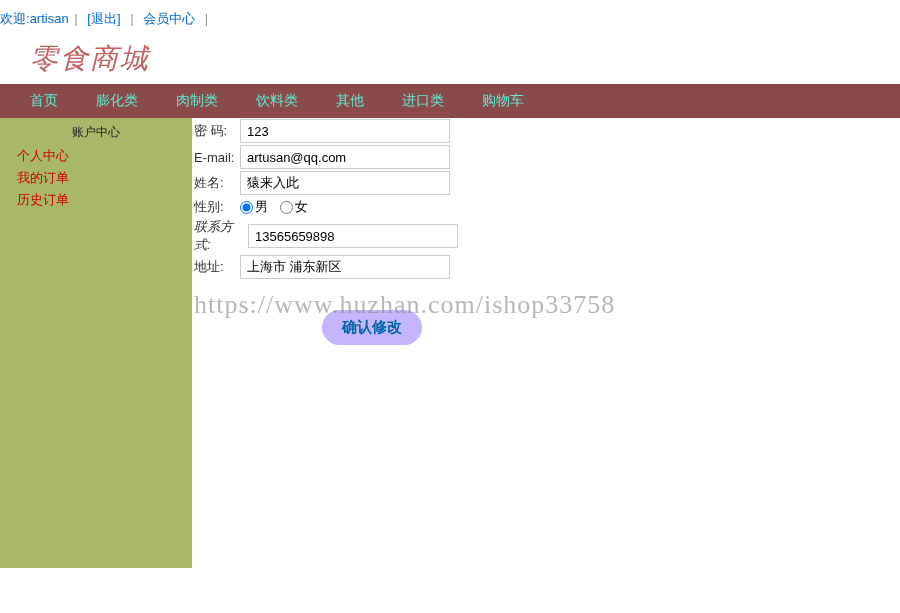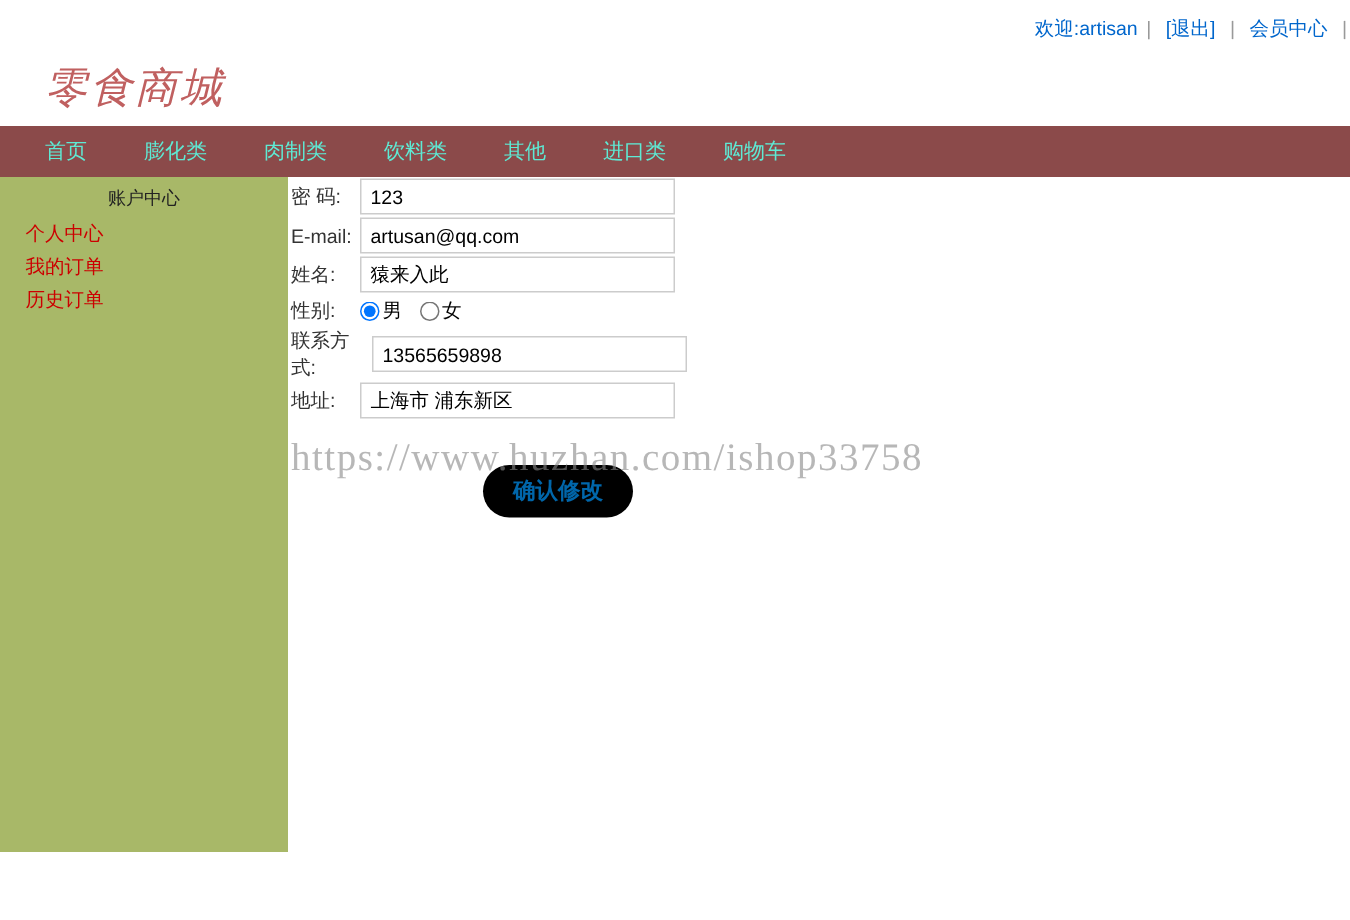--- a/index.html
+++ b/index.html
@@ -1,47 +1,47 @@
 <!DOCTYPE html>
 <html><head>
   <meta charset="utf-8">
   <style>
     * { margin: 0; padding: 0; box-sizing: border-box; }
     body { font-family: Arial, "Microsoft YaHei", sans-serif; font-size: 13px; background: #fff; }
     .container { width: 900px; margin: 0 auto; position: relative; }
     
-    .header-bar { text-align: right; padding: 10px 0 8px 0; font-size: 13px; color: #333; }
+    .header-bar { text-align: left; padding: 10px 0 8px 0; font-size: 13px; color: #333; }
     .header-bar a { color: #0066cc; text-decoration: none; margin: 0 4px; }
     .header-bar .welcome { color: #0066cc; }
     .header-bar .sep { color: #999; margin: 0 2px; }
     
     .logo-area { padding: 4px 0 6px 30px; }
     .logo { font-family: "KaiTi", "STKaiti", serif; font-size: 28px; color: #c06060; font-style: italic; letter-spacing: 2px; }
     
     .nav-bar { background: #8b4a4a; height: 34px; display: flex; align-items: center; padding-left: 30px; }
     .nav-bar a { color: #5eead4; text-decoration: none; font-size: 14px; margin-right: 38px; }
     
     .main-wrap { display: flex; }
     
     .sidebar { width: 192px; background: #a8b868; min-height: 450px; padding-top: 4px; }
     .sidebar-title { font-size: 12px; color: #222; text-align: center; padding: 2px 0 4px 0; font-weight: normal; }
     .sidebar-links { text-align: left; padding-left: 17px; }
     .sidebar-links a { display: block; color: #cc0000; font-size: 13px; padding: 2px 0; text-decoration: none; }
     
     .form-area { flex: 1; padding: 0 0 0 0; }
     .form-row { display: flex; align-items: center; margin: 0; border: none; }
     .form-label { width: 48px; padding-left: 2px; font-size: 13px; color: #333; }
-    .form-label.wide { width: 56px; }
+    .form-label.wide { width: 56px; font-style: italic; }
     .form-input { width: 210px; height: 24px; border: 1px solid #ccc; padding: 2px 6px; font-size: 13px; margin: 1px 0; }
     .radio-group { padding: 2px 0; }
     .radio-group label { margin-right: 8px; font-size: 13px; }
     .radio-group input { vertical-align: middle; margin-right: 2px; }
     
     .submit-row { text-align: center; padding: 30px 0 0 40px; width: 320px; }
-    .submit-btn { background: #000000; color: #0066aa; border: none; border-radius: 18px; padding: 8px 20px; font-size: 15px; font-weight: bold; cursor: pointer; }
+    .submit-btn { background: #c4b5fd; color: #0066aa; border: none; border-radius: 18px; padding: 8px 20px; font-size: 15px; font-weight: bold; cursor: pointer; }
     
     .watermark { position: absolute; top: 290px; left: 194px; font-family: Georgia, serif; font-size: 26px; color: #888; opacity: 0.6; letter-spacing: 1px; pointer-events: none; }
     
     .footer { text-align: center; padding: 60px 0 10px 0; font-size: 12px; color: #333; }
   </style>
 </head>
 <body>
 
 <div class="container">
   <div class="header-bar">

